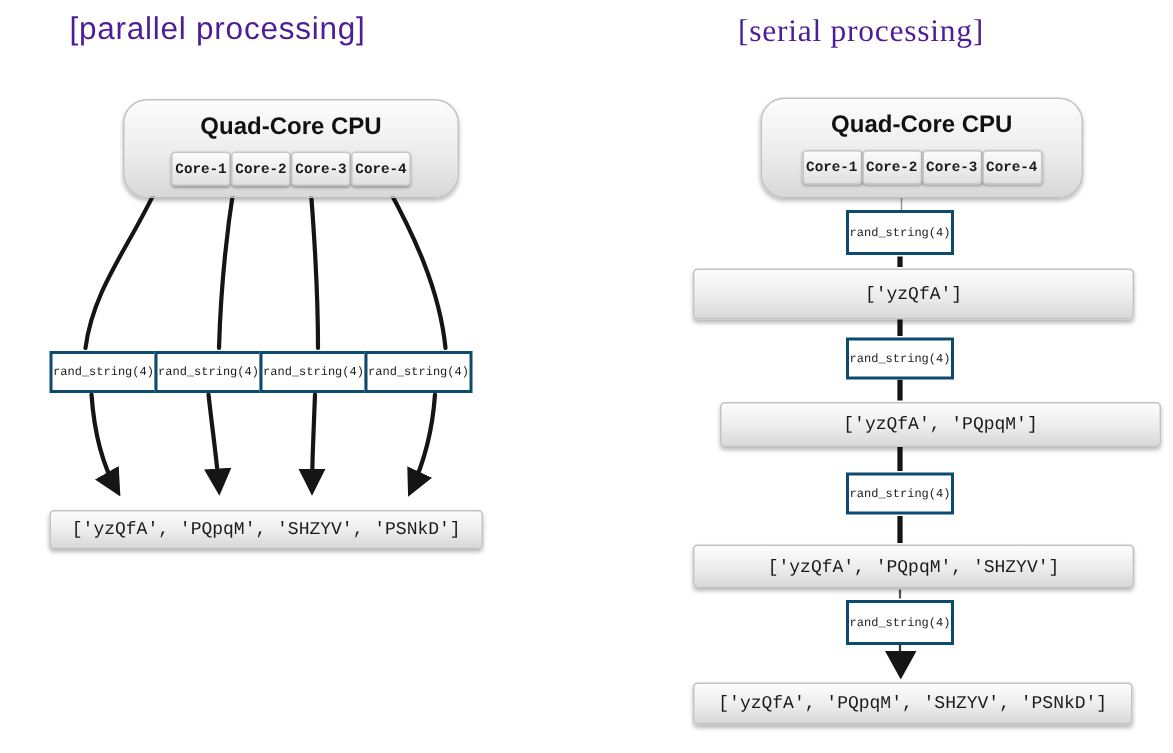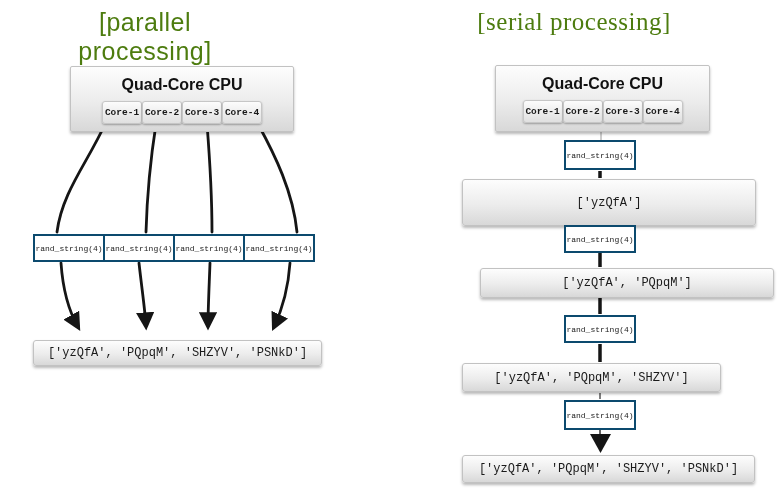--- a/index.html
+++ b/index.html
@@ -10,35 +10,35 @@
     background: #ffffff;
     font-family: "Liberation Sans", sans-serif;
     overflow: hidden;
   }
   .arrows { position: absolute; left: 0; top: 0; z-index: 1; }
   .abs { position: absolute; z-index: 2; }
 
   .title {
     position: absolute;
     z-index: 2;
-    font-size: 25px;
-    color: #4d7c0f;
+    font-size: 21px;
+    color: #4c1d95;
     text-align: center;
     letter-spacing: 0.5px;
   }
 
   .gbox {
     background: linear-gradient(to bottom, #fdfdfd 0%, #ececec 55%, #d8d8d8 100%);
     border: 1px solid #c2c2c2;
     border-radius: 4px;
     box-shadow: 0 2px 3px rgba(0,0,0,0.28);
     box-sizing: border-box;
   }
 
-  .cpu { border-radius: 2px; }
+  .cpu { border-radius: 16px; margin-left: 12px; }
   .cpu-label {
     text-align: center;
     font-weight: bold;
     font-size: 16px;
     color: #111;
     padding-top: 9px;
   }
   .cores {
     display: flex;
     justify-content: center;
@@ -148,24 +148,24 @@
     <div class="cpu-label">Quad-Core CPU</div>
     <div class="cores">
       <div class="core">Core-1</div>
       <div class="core">Core-2</div>
       <div class="core">Core-3</div>
       <div class="core">Core-4</div>
     </div>
   </div>
 
   <div class="abs task" style="left:564px; top:140px; width:72px; height:30px;">rand_string(4)</div>
-  <div class="abs gbox result" style="left:462px; top:179px; width:294px; height:47px;">['yzQfA']</div>
+  <div class="abs gbox result" style="left:462px; top:179px; width:294px; height:34px;">['yzQfA']</div>
 
   <div class="abs task" style="left:564px; top:225px; width:72px; height:28px;">rand_string(4)</div>
   <div class="abs gbox result" style="left:480px; top:268px; width:294px; height:30px;">['yzQfA', 'PQpqM']</div>
 
   <div class="abs task" style="left:564px; top:315px; width:72px; height:28px;">rand_string(4)</div>
-  <div class="abs gbox result" style="left:462px; top:363px; width:259px; height:29px;text-align:center;">['yzQfA', 'PQpqM', 'SHZYV']</div>
+  <div class="abs gbox result" style="left:462px; top:363px; width:294px; height:29px;text-align:center;">['yzQfA', 'PQpqM', 'SHZYV']</div>
 
   <div class="abs task" style="left:564px; top:400px; width:72px; height:30px;">rand_string(4)</div>
   <div class="abs gbox result" style="left:462px; top:455px; width:293px; height:28px;">['yzQfA', 'PQpqM', 'SHZYV', 'PSNkD']</div>
 
 </div>
 
 </body></html>

